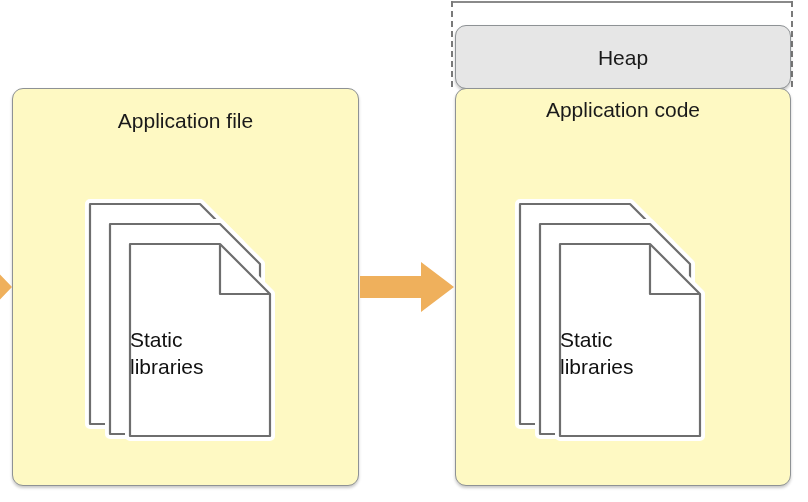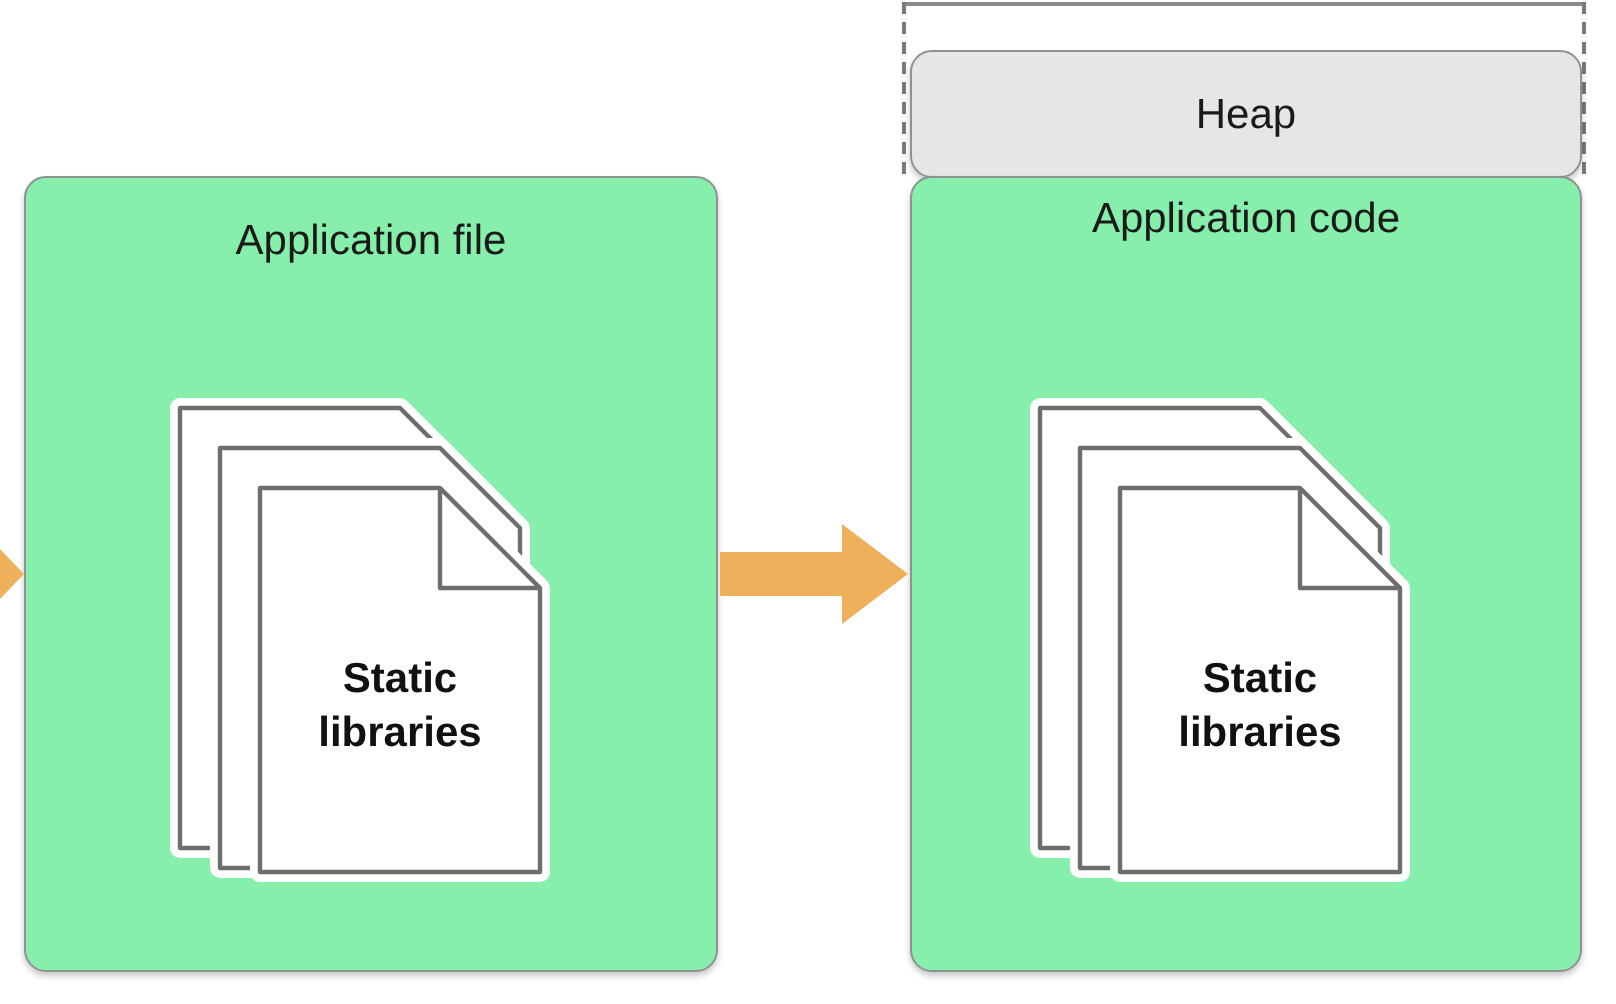--- a/index.html
+++ b/index.html
@@ -35,21 +35,21 @@
   
   .box {
     position: absolute;
     box-sizing: border-box;
     border: 1.5px solid #8e9295;
     border-radius: 11px;
     z-index: 3;
     padding-left: 40px;
   }
   .box-blue {
-    background: #86efac;
+    background: #fef9c3;
     box-shadow: 0 2px 3px rgba(0,0,0,0.22);
   }
   .box-gray {
     background: #e6e6e6;
     box-shadow: 0 2px 3px rgba(0,0,0,0.22);
   }
 
   .box-title {
     position: absolute;
     left: 0;
@@ -76,28 +76,27 @@
   .doc-stack {
     position: absolute;
     z-index: 5;
   }
   .doc-stack svg {
     display: block;
     overflow: visible;
   }
   .doc-label {
     position: absolute;
-    text-align: center;
+    text-align: left;
     color: #111111;
     font-size: 21px;
     line-height: 27px;
     white-space: nowrap;
     z-index: 6;
     pointer-events: none;
-    font-weight: bold;
   }
 
   
   .arrow {
     position: absolute;
     z-index: 4;
   }
   .arrow svg { display: block; }
 </style>
 </head>

